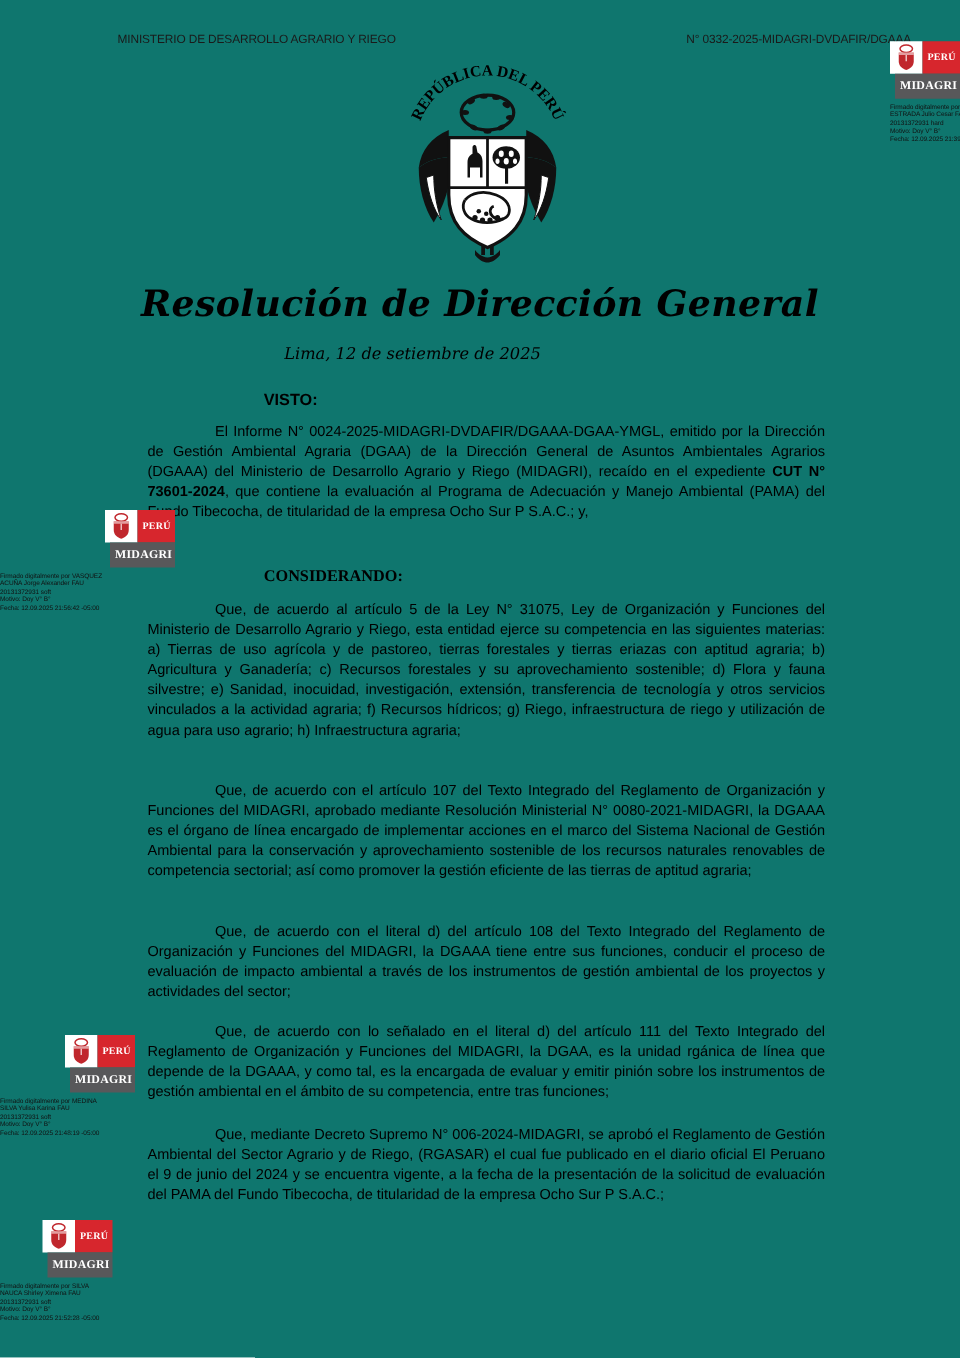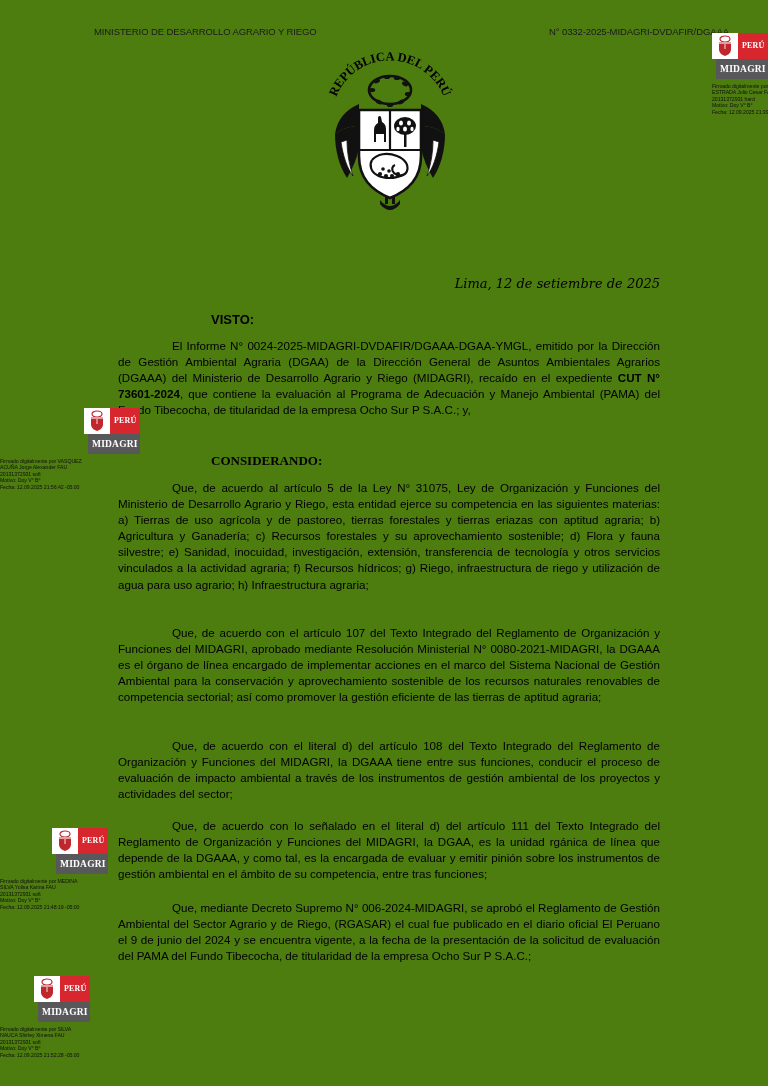--- a/index.html
+++ b/index.html
@@ -8,21 +8,21 @@
     background: #ffffff;
   }
   body {
     font-family: "Liberation Sans", sans-serif;
     color: #000000;
   }
   .page {
     position: relative;
     width: 768px;
     height: 1086px;
-    background: #4d7c0f;
+    background: #0f766e;
     overflow: hidden;
   }
 
   
   .doc-header {
     position: absolute;
     top: 26px;
     left: 0;
     width: 768px;
     height: 18px;
@@ -135,21 +135,21 @@
     font-weight: bold;
     font-size: 29px;
     letter-spacing: 0.3px;
     color: #000000;
   }
   .doc-place-date {
     position: absolute;
     left: 0;
     top: 276px;
     width: 660px;
-    text-align: right;
+    text-align: center;
     font-family: "DejaVu Serif", serif;
     font-style: italic;
     font-size: 13px;
     color: #000000;
   }
 
   
   .body-block {
     position: absolute;
     left: 118px;
@@ -279,20 +279,21 @@
     </div>
     <div class="sig-text" style="margin-top:4px;">
       <div>Firmado digitalmente por GARCIA</div>
       <div>ESTRADA Julio Cesar FAU</div>
       <div>20131372931 hard</div>
       <div>Motivo: Doy V° B°</div>
       <div>Fecha: 12.09.2025 21:39:44 -05:00</div>
     </div>
   </div>
 
+  <div class="doc-title">Resolución de Dirección General</div>
   <div class="doc-place-date">Lima, 12 de setiembre de 2025</div>
 
   <div class="section-label" style="top:312px;">VISTO:</div>
 
   <div class="body-block indent" style="top:338px;">
     <span>El Informe N° 0024-2025-MIDAGRI-DVDAFIR/DGAAA-DGAA-YMGL, emitido por la Dirección de Gestión Ambiental Agraria (DGAA) de la Dirección General de Asuntos Ambientales Agrarios (DGAAA) del Ministerio de Desarrollo Agrario y Riego (MIDAGRI), recaído en el expediente </span><b class="strong">CUT N° 73601-2024</b><span>, que contiene la evaluación al Programa de Adecuación y Manejo Ambiental (PAMA) del Fundo Tibecocha, de titularidad de la empresa Ocho Sur P S.A.C.; y,</span>
   </div>
 
   <div class="section-label" style="top:453px;font-family:Liberation Serif, serif;">CONSIDERANDO:</div>
 

